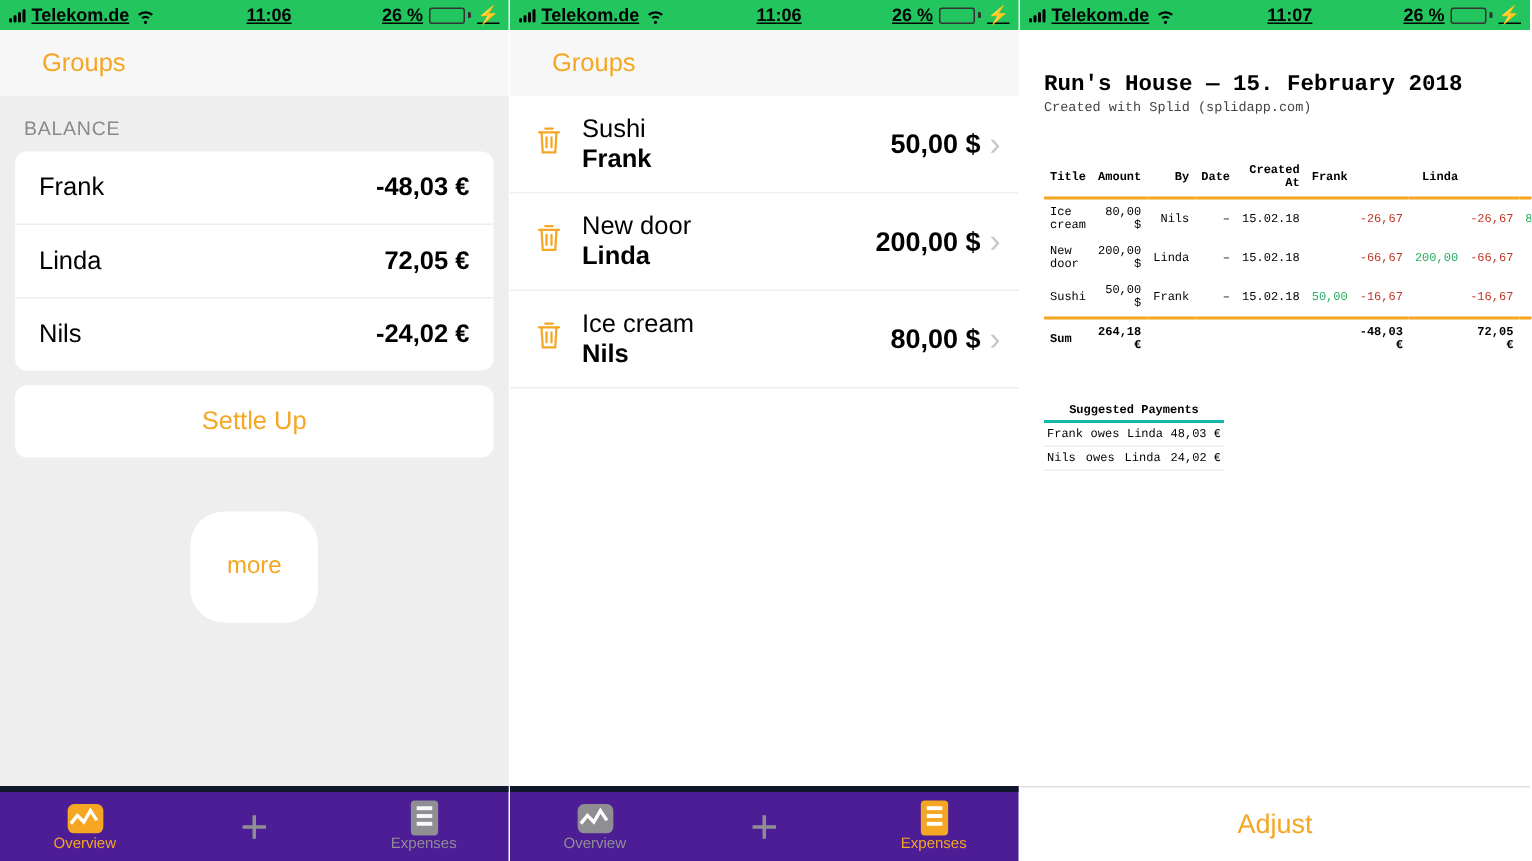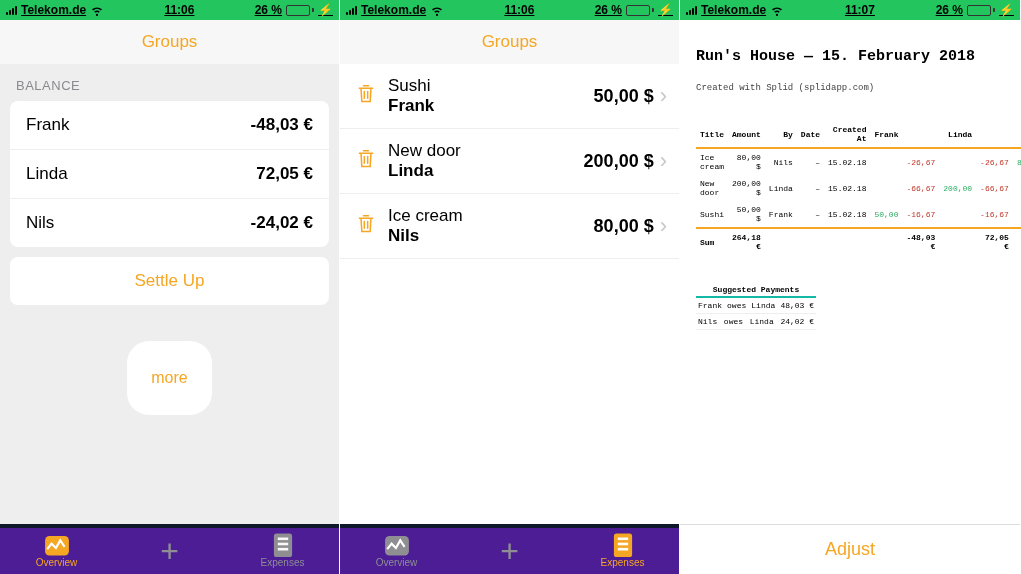--- a/index.html
+++ b/index.html
@@ -58,21 +58,21 @@
   }
   .batt-tip {
     width: 2px; height: 4px; background: #333; border-radius: 0 1px 1px 0;
   }
   .navbar {
     height: 44px;
     display: flex;
     align-items: center;
     padding: 0 28px;
     background: #f7f7f7;
-    justify-content: center;
+    justify-content: flex-start;
   }
   .nav-link {
     color: #f5a623;
     font-size: 17px;
   }
   .share-icon svg { width: 20px; height: 24px; }
   .page-title {
     font-size: 28px;
     font-weight: 700;
     padding: 6px 14px 10px;
@@ -167,21 +167,21 @@
   .expense-amount { font-size: 18px; font-weight: 700; margin-right: 6px; }
   .chev { color: #c7c7cc; font-size: 22px; }
 
   
   .screen3-body {
     flex: 1; background: #fff; padding: 28px 16px 0;
     font-size: 8px;
     font-family: Liberation Mono, monospace;
   }
   .report-title { font-size: 15px; font-weight: 700; }
-  .report-sub { font-size: 9px; color: #444; margin-top: 18px; }
+  .report-sub { font-size: 9px; color: #444; margin-top: 2px; }
   .report-table {
     margin-top: 28px;
     width: 100%;
     border-collapse: collapse;
     font-size: 8px;
   }
   .report-table th, .report-table td {
     text-align: right; padding: 4px 4px;
   }
   .report-table th:first-child, .report-table td:first-child { text-align: left; }

